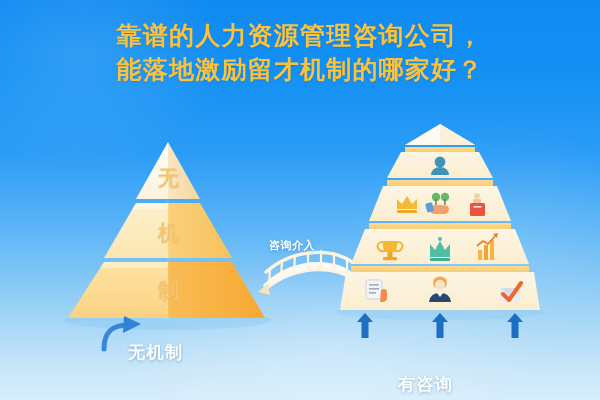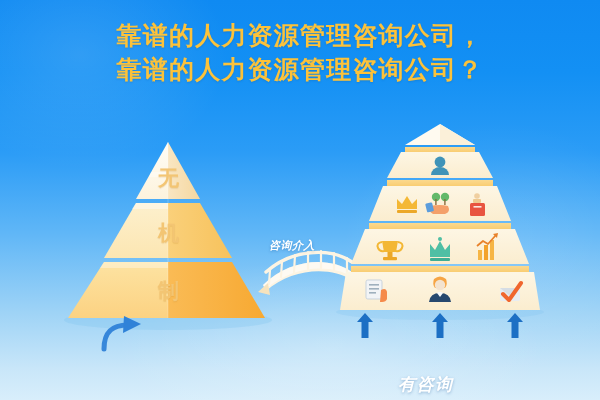--- a/index.html
+++ b/index.html
@@ -74,21 +74,20 @@
   }
 
   
   .floatlabel {
     position: absolute;
     color: #ffffff;
     font-weight: bold;
     text-shadow: 0 1px 3px rgba(10,70,140,0.35);
     white-space: nowrap;
     z-index: 9;
-    font-style: italic;
   }
   .lbl-bridge {
     left: 269px;
     top: 238px;
     font-size: 11px;
     letter-spacing: 0.5px;
   }
   .lbl-left {
     left: 128px;
     top: 341px;
@@ -117,21 +116,21 @@
 <body>
 
 <div id="stage">
 
   <div class="glow glow-a"></div>
   <div class="glow glow-b"></div>
   <div class="glow glow-c"></div>
 
   <div class="title-block">
     <span class="title-line">靠谱的人力资源管理咨询公司，</span>
-    <span class="title-line">靠谱的人力资源管理咨询公司？</span>
+    <span class="title-line">能落地激励留才机制的哪家好？</span>
   </div>
 
   <svg id="art" viewBox="0 0 600 400">
     <defs>
       <linearGradient id="gL1" x1="0" y1="0" x2="0" y2="1">
         <stop offset="0" stop-color="#fffdf6"></stop>
           <stop offset="1" stop-color="#fdf3dd"></stop>
       </linearGradient>
       <linearGradient id="gR1" x1="0" y1="0" x2="1" y2="0">
         <stop offset="0" stop-color="#f9e6c2"></stop>
@@ -302,15 +301,16 @@
         <polygon points="515,313 507,322 511.5,322 511.5,338 518.5,338 518.5,322 523,322" fill="#1c6fc4"></polygon>
       </g>
     </g>
   </svg>
 
   <div class="tiertext" style="left:158px; top:164px;">无</div>
   <div class="tiertext" style="left:158px; top:219px;">机</div>
   <div class="tiertext" style="left:158px; top:277px;">制</div>
 
   <div class="floatlabel lbl-bridge">咨询介入</div>
+  <div class="floatlabel lbl-left">无机制</div>
   <div class="floatlabel lbl-right">有咨询</div>
 
 </div>
 
 </body></html>

